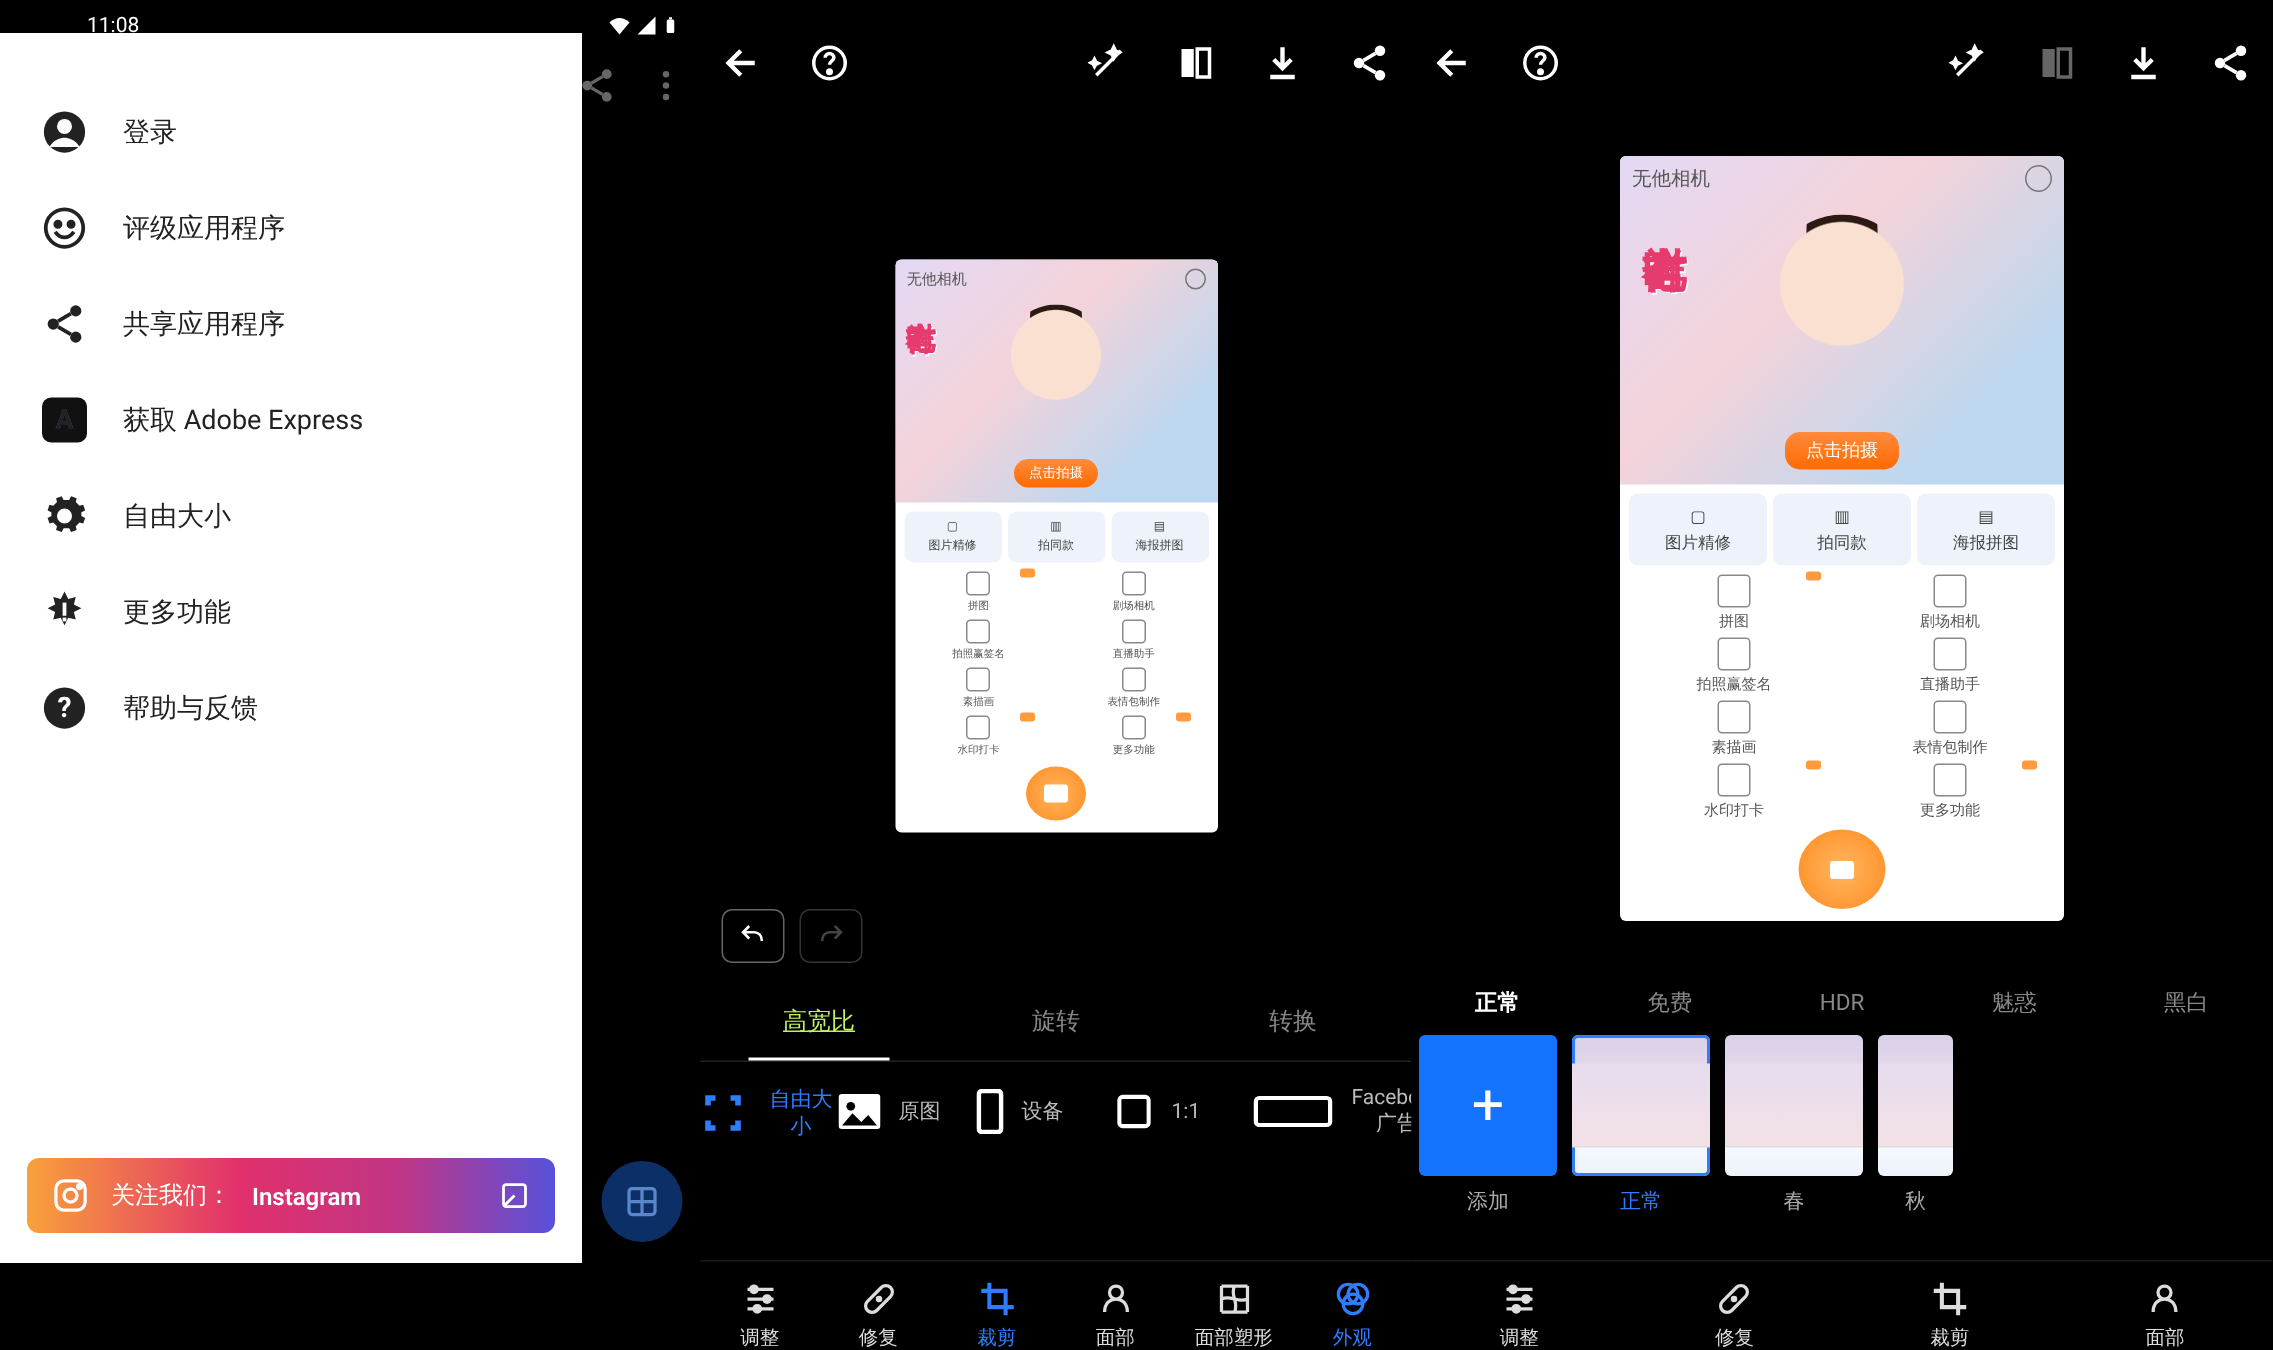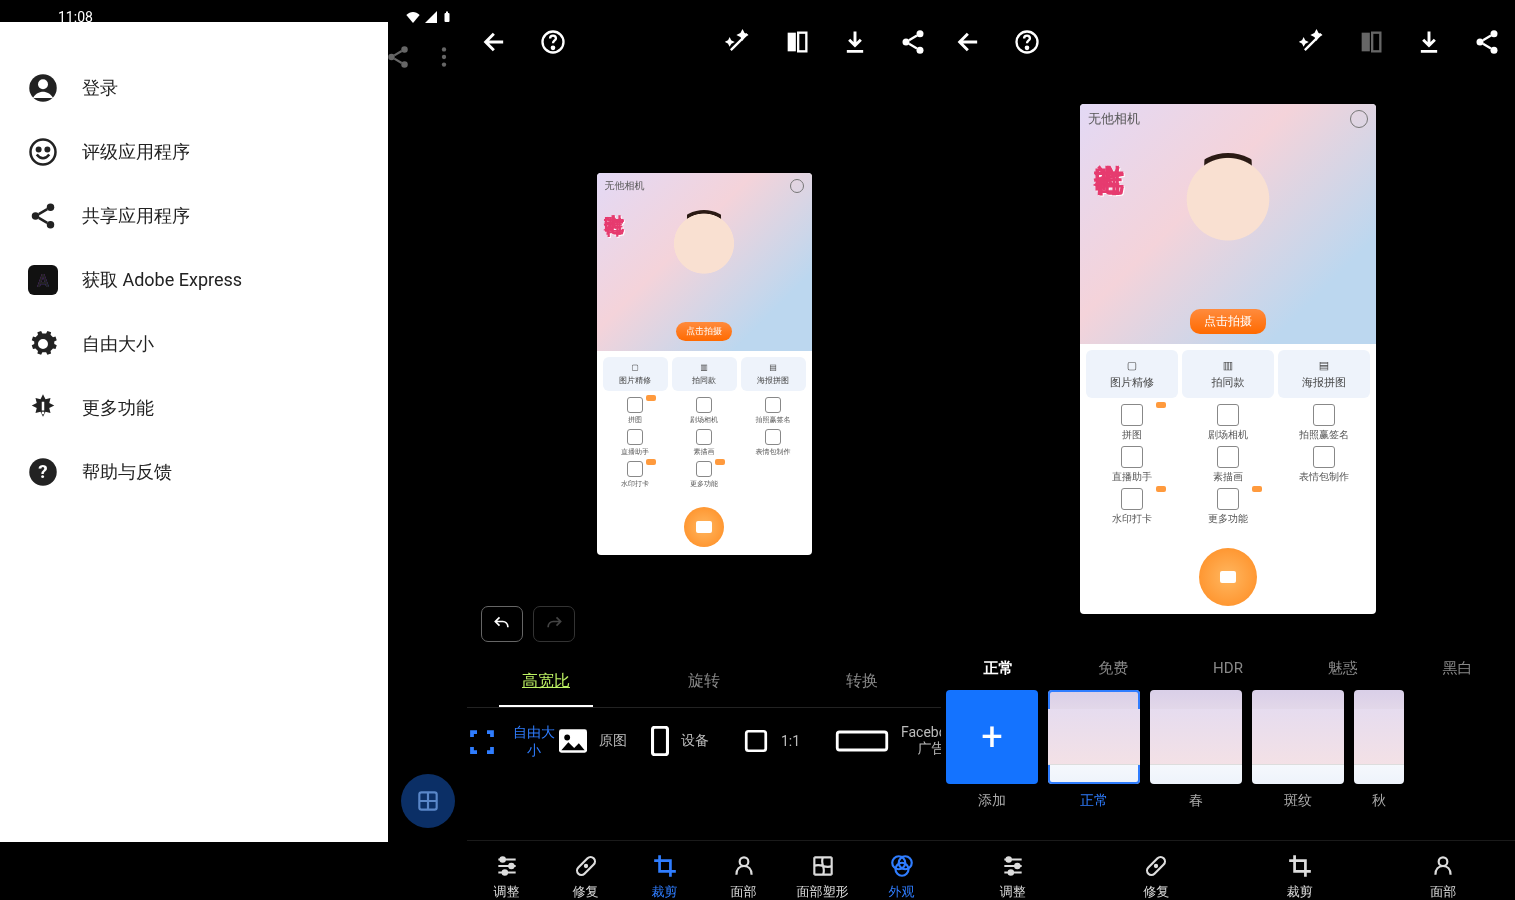--- a/index.html
+++ b/index.html
@@ -42,21 +42,21 @@
 .p3 .hero .avatar { width:18px; height:18px; }
 .hero .chars { position:absolute; left:8px; top:26px; font-size:20px; font-weight:800; color:#e63b6f; line-height:1; writing-mode:vertical-rl; text-shadow:1px 1px 0 #fff; }
 .p3 .hero .chars { font-size:30px; left:14px; top:36px; }
 .hero .face { position:absolute; left:50%; top:48%; transform:translate(-50%,-50%); width:80px; height:96px; background:radial-gradient(circle at 50% 35%,#f9e0d1 0 40%,transparent 41%), radial-gradient(ellipse at 50% 10%,#2b1a14 0 30%,transparent 31%); border-radius:50% 50% 40% 40%; }
 .p3 .hero .face { width:110px; height:132px; }
 .hero .cta { position:absolute; bottom:10px; left:50%; transform:translateX(-50%); background:linear-gradient(#ff8b3d,#ff6a00); color:#fff; font-size:9px; padding:3px 10px; border-radius:10px; }
 .p3 .hero .cta { font-size:12px; padding:4px 14px; }
 .row3 { display:flex; gap:4px; padding:6px 6px 0; }
 .row3 .card { flex:1; background:#eef3fb; border-radius:6px; display:flex; flex-direction:column; align-items:center; justify-content:center; gap:3px; font-size:8px; color:#444; }
 .p2 .row3 .card { height:34px; } .p3 .row3 .card { height:48px; font-size:11px; }
-.grid8 { display:grid; grid-template-columns:repeat(3,1fr); padding:6px 4px; gap:4px 0; }
+.grid8 { display:grid; grid-template-columns:repeat(2,1fr); padding:6px 4px; gap:4px 0; }
 .grid8 .g { display:flex; flex-direction:column; align-items:center; font-size:7px; color:#555; gap:2px; position:relative; }
 .p3 .grid8 .g { font-size:10px; }
 .grid8 .g .gi { width:16px; height:16px; border:1px solid #888; border-radius:3px; }
 .p3 .grid8 .g .gi { width:22px; height:22px; }
 .grid8 .g .badge { position:absolute; top:-2px; right:14px; width:10px; height:6px; background:#ff9a3d; border-radius:2px; }
 .cambtn { align-self:center; margin-top:auto; margin-bottom:8px; width:40px; height:40px; border-radius:50%; background:radial-gradient(circle,#ffb760,#ff8a1f); display:flex; align-items:center; justify-content:center; }
 .p3 .cambtn { width:58px; height:58px; }
 .cambtn::after { content:""; width:16px; height:12px; background:#fff; border-radius:2px; }
 
 .undo { position:absolute; left:14px; bottom:14px; display:flex; gap:10px; }
@@ -174,20 +174,33 @@
       <span>更多功能</span>
     </div>
     <div class="mitem">
       <svg viewBox="0 0 24 24" fill="#222">
           <circle cx="12" cy="12" r="11"></circle>
           <text x="12" y="17" text-anchor="middle" fill="#fff" font-size="15" font-weight="700">?</text>
         </svg>
       <span>帮助与反馈</span>
     </div>
 
+    <div class="igbar">
+      <svg viewBox="0 0 24 24" width="26" height="26" fill="none" stroke="#fff" stroke-width="2">
+          <rect x="3" y="3" width="18" height="18" rx="5"></rect>
+          <circle cx="12" cy="12" r="4"></circle>
+          <circle cx="17.5" cy="6.5" r="1.2" fill="#fff"></circle>
+        </svg>
+      <span class="igt">关注我们：</span>
+      <span class="igt igb">Instagram</span>
+      <svg class="cast" viewBox="0 0 24 24" width="22" height="22" fill="none" stroke="#fff" stroke-width="2">
+          <rect x="4" y="4" width="16" height="16" rx="2"></rect>
+          <path d="M4 20l8-8"></path>
+        </svg>
+    </div>
   </div>
 
   <div class="fab">
     <svg viewBox="0 0 24 24" width="26" height="26" fill="none" stroke="#5a87c9" stroke-width="2">
         <rect x="4" y="4" width="16" height="16" rx="2"></rect>
         <path d="M12 4v16M4 12h16"></path>
       </svg>
   </div>
 </div>
 
@@ -513,26 +526,20 @@
           <div class="thmini"></div>
         </div>
         <span>正常</span>
       </div>
     <div class="lk">
         <div class="th">
           <div class="thmini"></div>
         </div>
         <span>春</span>
       </div>
-    <div class="lk">
-        <div class="th">
-          <div class="thmini"></div>
-        </div>
-        <span>斑纹</span>
-      </div>
     <div class="lk" style="width:60px">
         <div class="th" style="width:50px">
           <div class="thmini"></div>
         </div>
         <span>秋</span>
       </div>
   </div>
 
   <div class="bnav">
     <div class="b">

